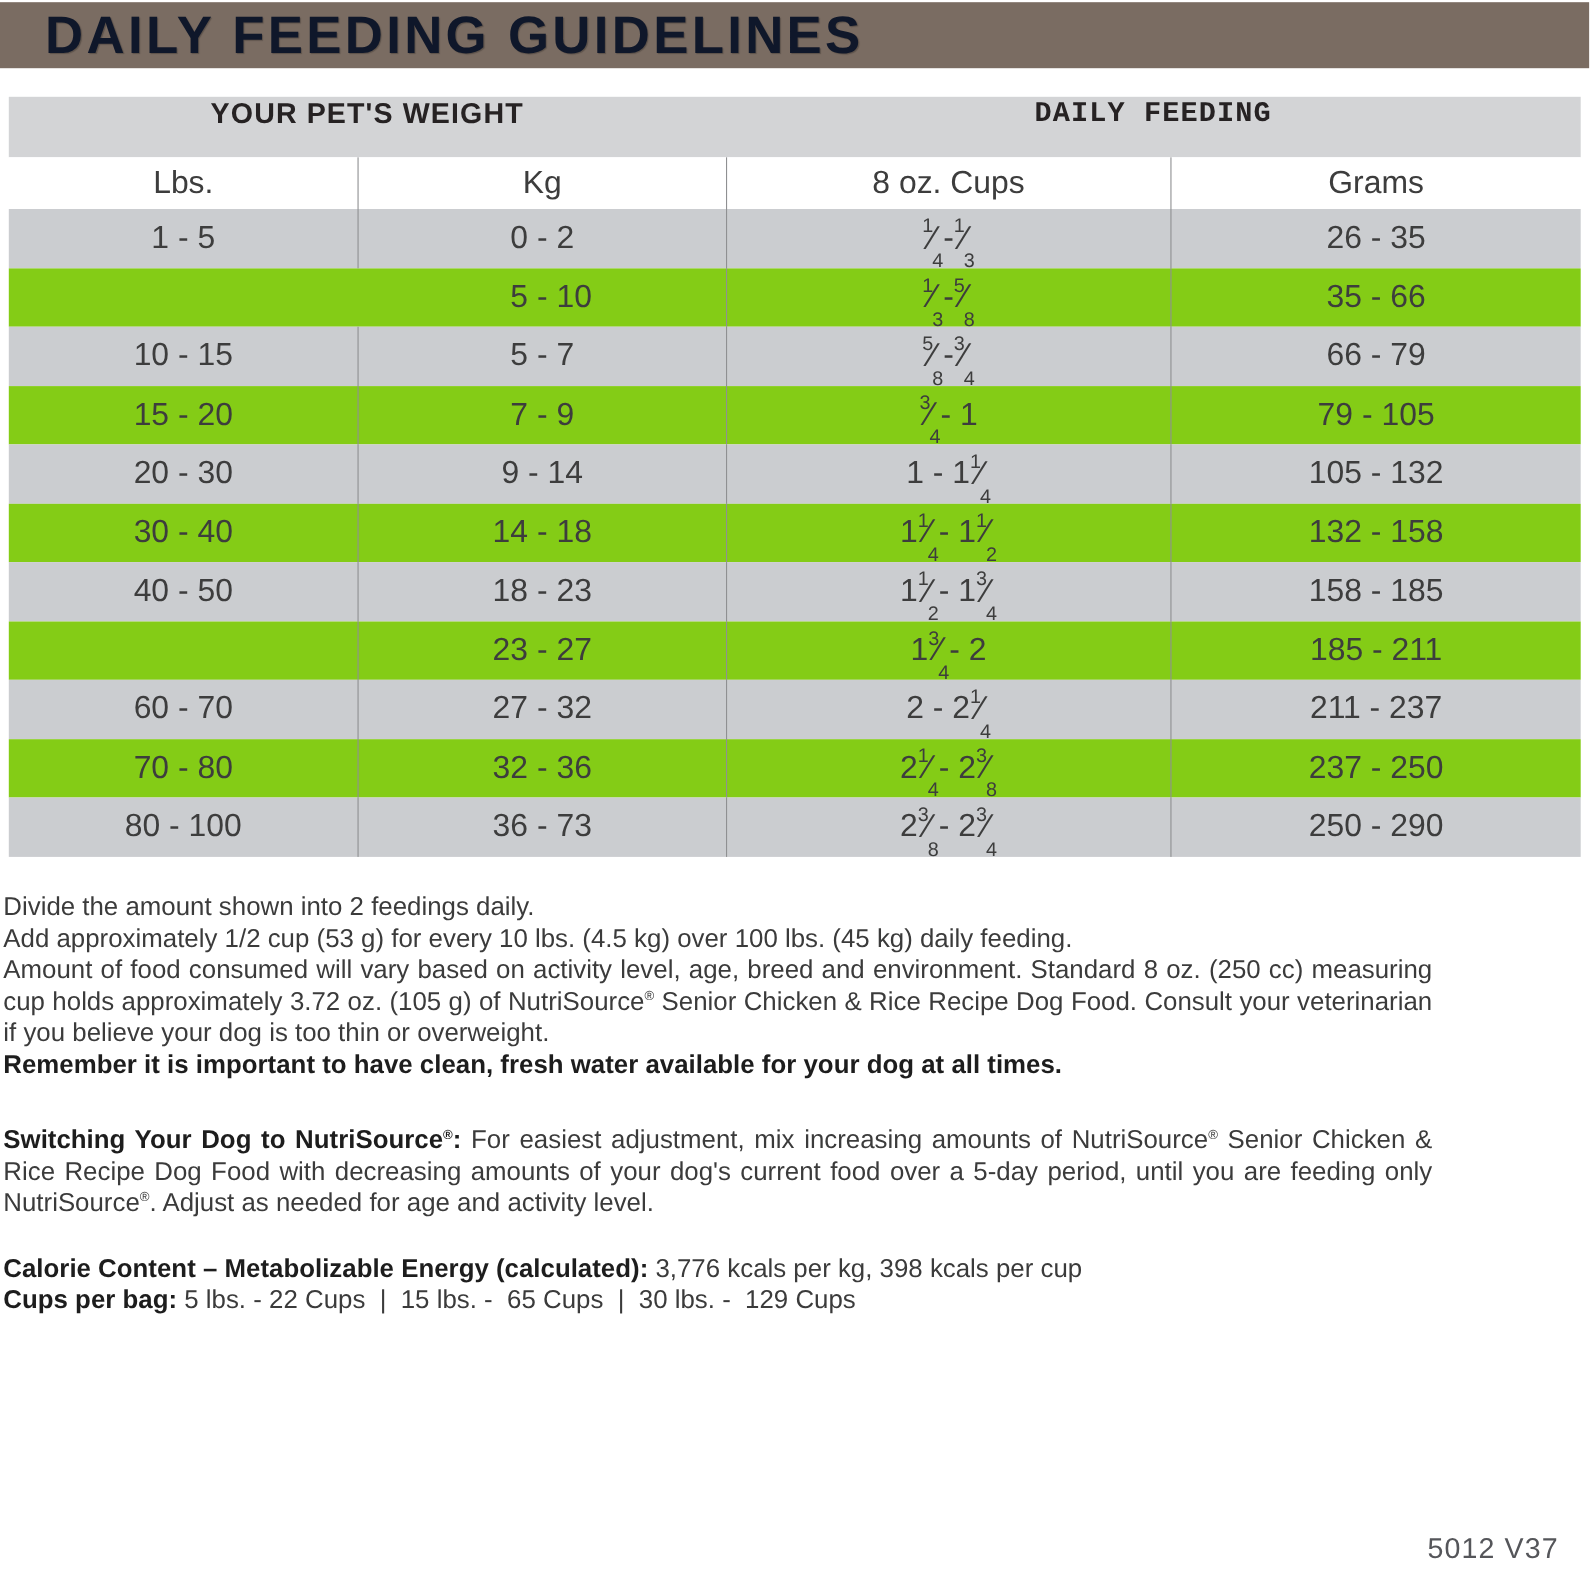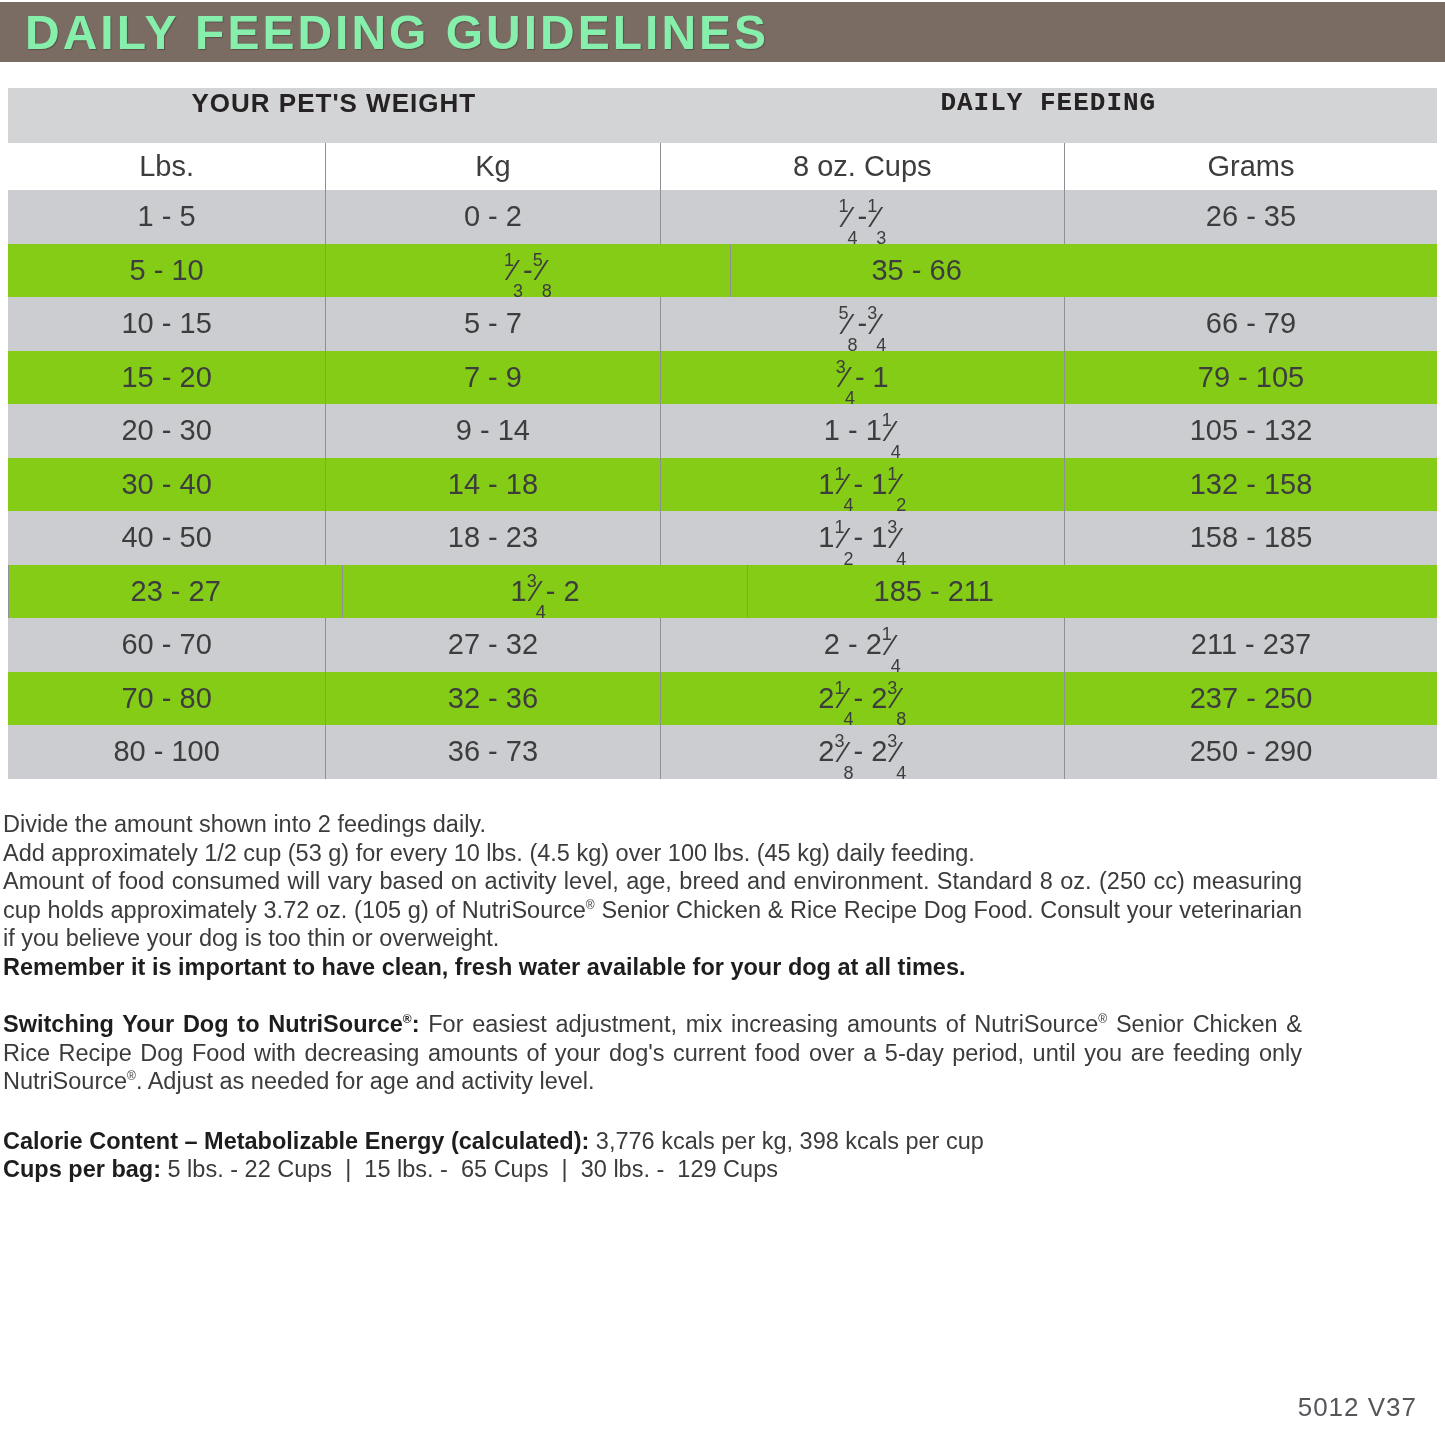--- a/index.html
+++ b/index.html
@@ -20,25 +20,25 @@
   
   .titlebar {
     margin-top: 2px;
     height: 60px;
     background: #7a6c62;
     display: flex;
     align-items: center;
     padding-left: 25px;
   }
   .titlebar h1 {
-    margin: 0;
+    margin: 16px;
     font-size: 48px;
     font-weight: bold;
     letter-spacing: 3px;
-    color: #86efac;
+    color: #0f172a;
     text-shadow: 1px 1px 1px rgba(0,0,0,0.25);
   }
 
   
   .feed-table {
     position: absolute;
     left: 8px;
     top: 88px;
     width: 1429px;
   }
@@ -53,20 +53,21 @@
     font-weight: bold;
     font-size: 26px;
     letter-spacing: 1px;
     color: #262223;
   }
   .g1 { width: 45.6%; }
   .g2 { width: 54.4%; font-family: Liberation Mono, monospace; }
 
   .sub-row, .t-row {
     display: flex;
+    justify-content: flex-end;
   }
   .sub-row { height: 47px; background: #ffffff; }
   .t-row  { height: 53.5px; }
   .t-row.gray { background: #cbcdd0; }
   .t-row.white { background: #84cc16; }
 
   .cell {
     display: flex;
     align-items: center;
     justify-content: center;
@@ -106,21 +107,21 @@
     width: 1305px;
     padding: 0 3px;
     box-sizing: border-box;
     font-size: 23.5px;
     line-height: 28.5px;
     color: #3b3b3b;
   }
   .content p { margin: 0; }
   .note.bold, .content b { font-weight: bold; color: #1d1d1d; }
   .justify { text-align: justify; }
-  .para.switching { margin-top: 29px; }
+  .para.switching { margin-top: 41px; }
   .para.calorie { margin-top: 31px; }
   .presp { white-space: pre-wrap; }
   sup.reg { font-size: 12px; vertical-align: super; line-height: 0; }
 
   .footer-code {
     position: absolute;
     right: 28px;
     top: 1392px;
     font-size: 26px;
     color: #55565a;

